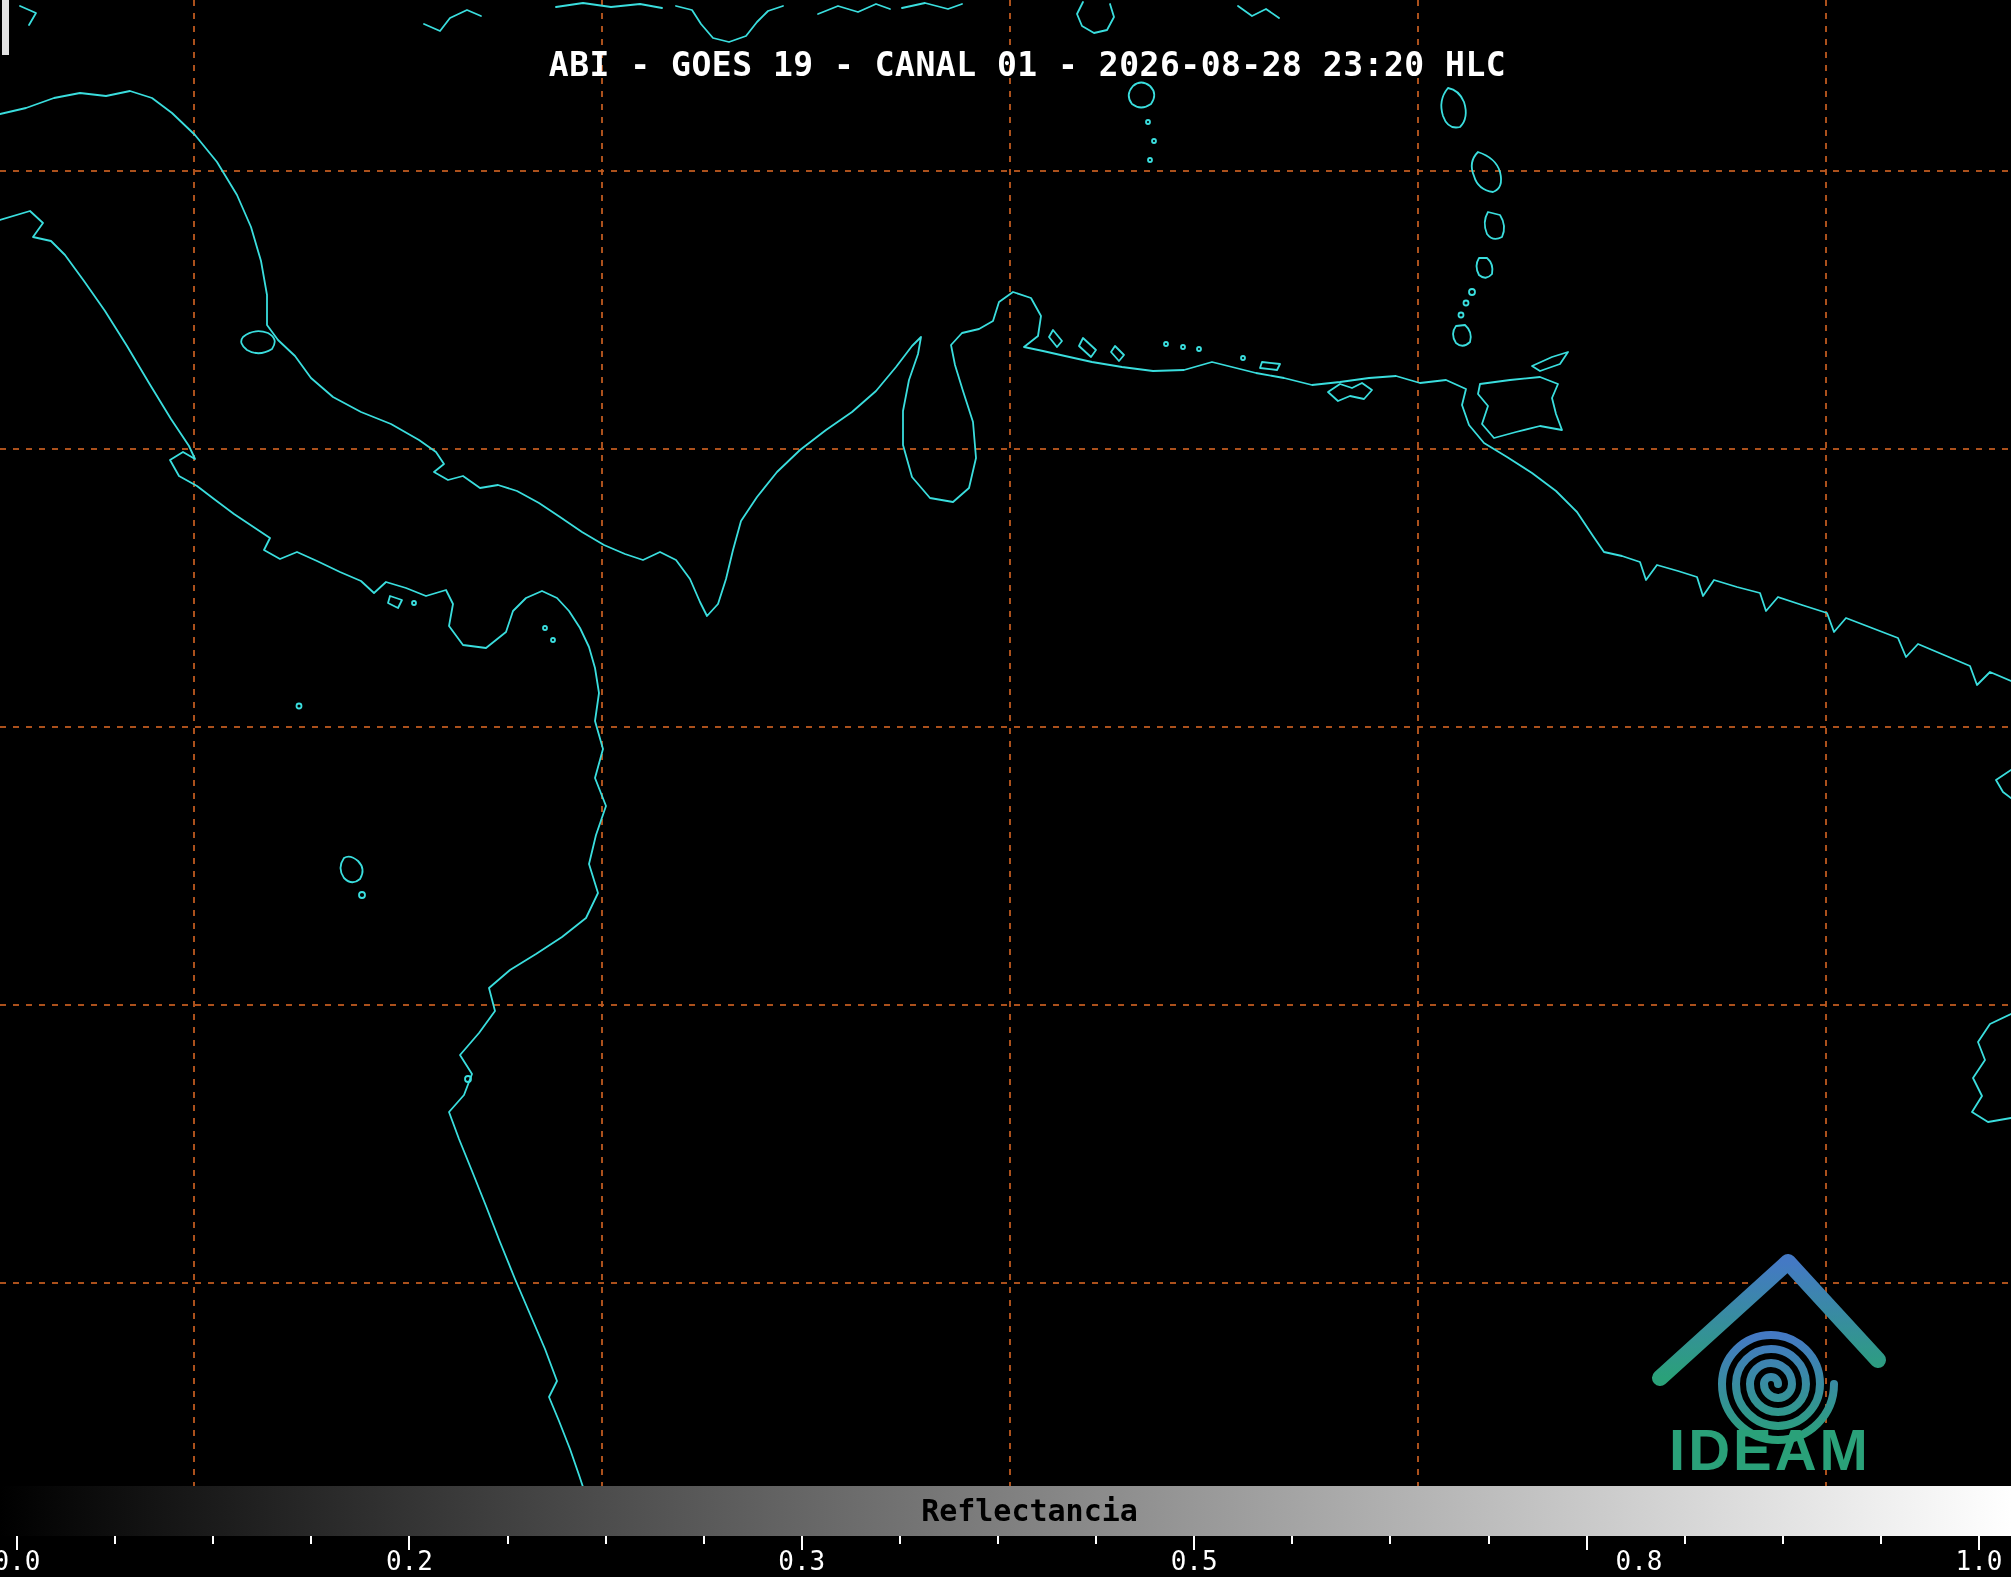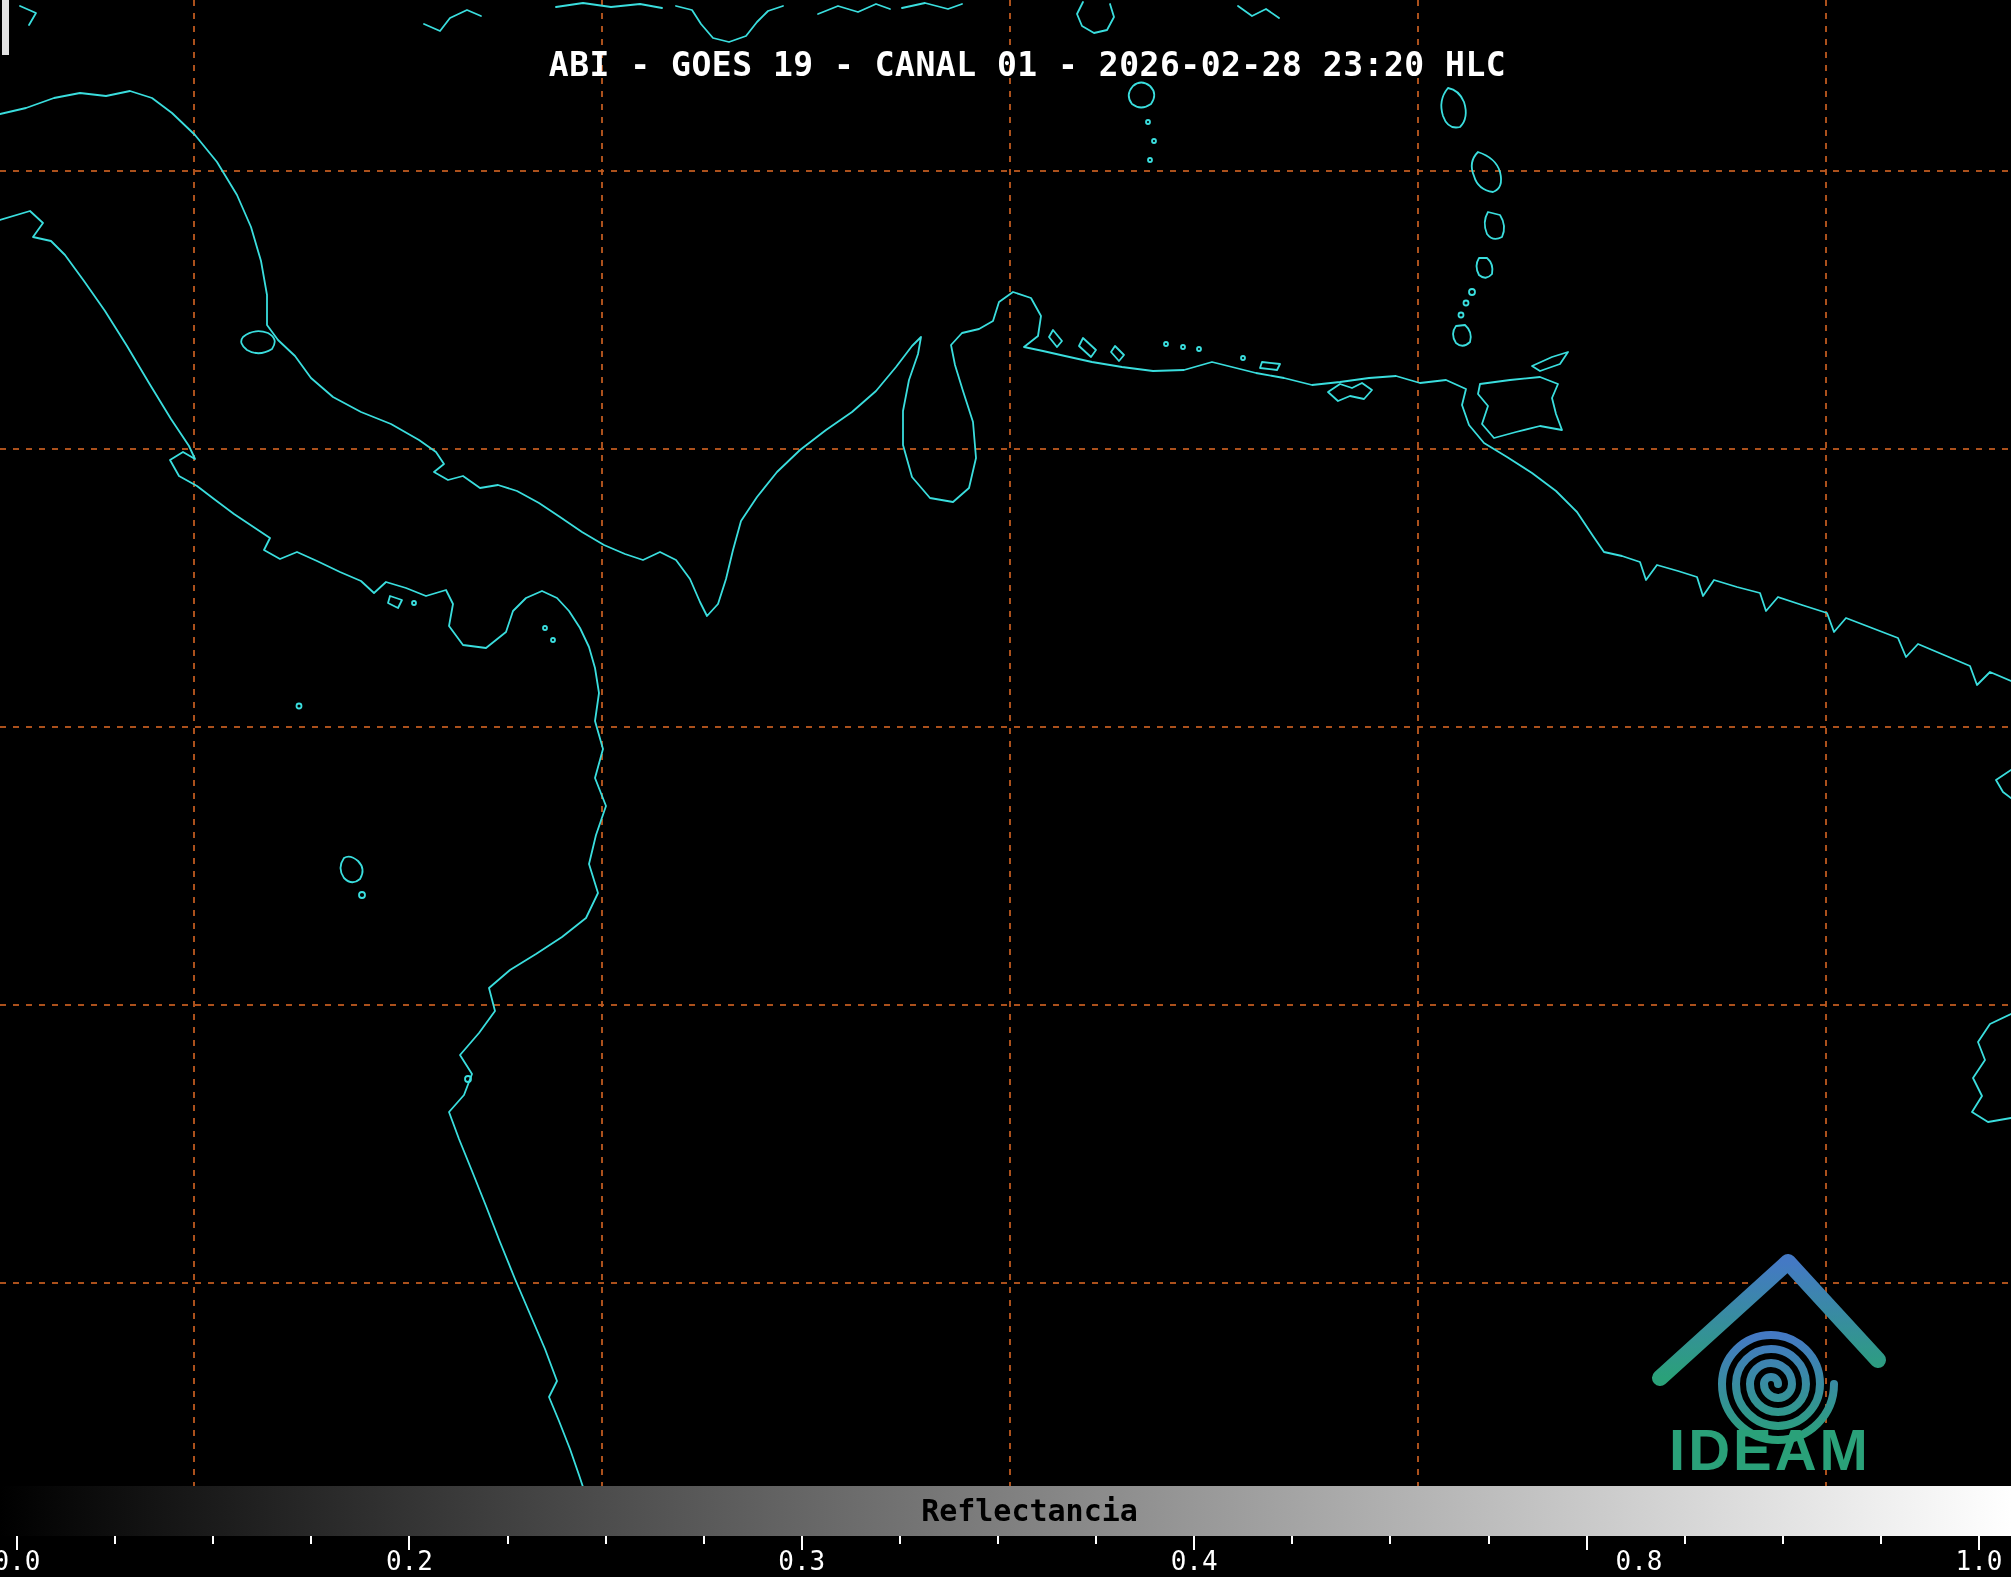--- a/index.html
+++ b/index.html
@@ -122,21 +122,21 @@
         <circle cx="553" cy="640" r="2"></circle>
         <circle cx="299" cy="706" r="2.5"></circle>
         <path d="M 344 858 Q 337 868 344 878 Q 352 886 360 879 Q 366 869 358 861 Q 350 854 344 858 Z"></path>
         <circle cx="362" cy="895" r="3"></circle>
         <circle cx="468" cy="1079" r="3"></circle>
       </g>
     </svg>
 
     <div class="edge-mark"></div>
 
-    <div class="title">ABI - GOES 19 - CANAL 01 - 2026-02-28 23:20 HLC</div>
+    <div class="title">ABI - GOES 19 - CANAL 01 - 2026-08-28 23:20 HLC</div>
 
     <svg class="logo-svg" width="264" height="250" viewBox="0 0 264 250">
       <defs>
         <linearGradient id="logo-grad" x1="0" y1="0" x2="0" y2="1">
           <stop class="stop-top" offset="0" stop-color="#4479c4"></stop>
           <stop class="stop-bottom" offset="1" stop-color="#2aa179"></stop>
         </linearGradient>
       </defs>
       <path class="logo-roof" d="M 20 138 L 148 22 L 238 120"></path>
       <path class="logo-spiral" d="M 194 144 A 56 56 0 0 1 82 144 A 49 49 0 0 1 180 144 A 42 42 0 0 1 96 144 A 35 35 0 0 1 166 144 A 28 28 0 0 1 110 144 A 21 21 0 0 1 152 144 A 14 14 0 0 1 124 144 A 7 7 0 0 1 138 144"></path>
@@ -165,20 +165,20 @@
       <div class="tick minor" style="left: 1684.7px;"></div>
       <div class="tick minor" style="left: 1782.8px;"></div>
       <div class="tick minor" style="left: 1880.9px;"></div>
       <div class="tick major" style="left: 17px;"></div>
       <div class="tick-label" style="left: 17px;">0.0</div>
       <div class="tick major" style="left: 409.4px;"></div>
       <div class="tick-label" style="left: 409.4px;">0.2</div>
       <div class="tick major" style="left: 801.8px;"></div>
       <div class="tick-label" style="left: 801.8px;">0.3</div>
       <div class="tick major" style="left: 1194.2px;"></div>
-      <div class="tick-label" style="left: 1194.2px;">0.4</div>
+      <div class="tick-label" style="left: 1194.2px;">0.5</div>
       <div class="tick major" style="left: 1586.6px;"></div>
       <div class="tick-label" style="left: 1639px;">0.8</div>
       <div class="tick major" style="left: 1979px;"></div>
       <div class="tick-label" style="left: 1979px;">1.0</div>
     </div>
 
 </div>
 
 </body></html>

